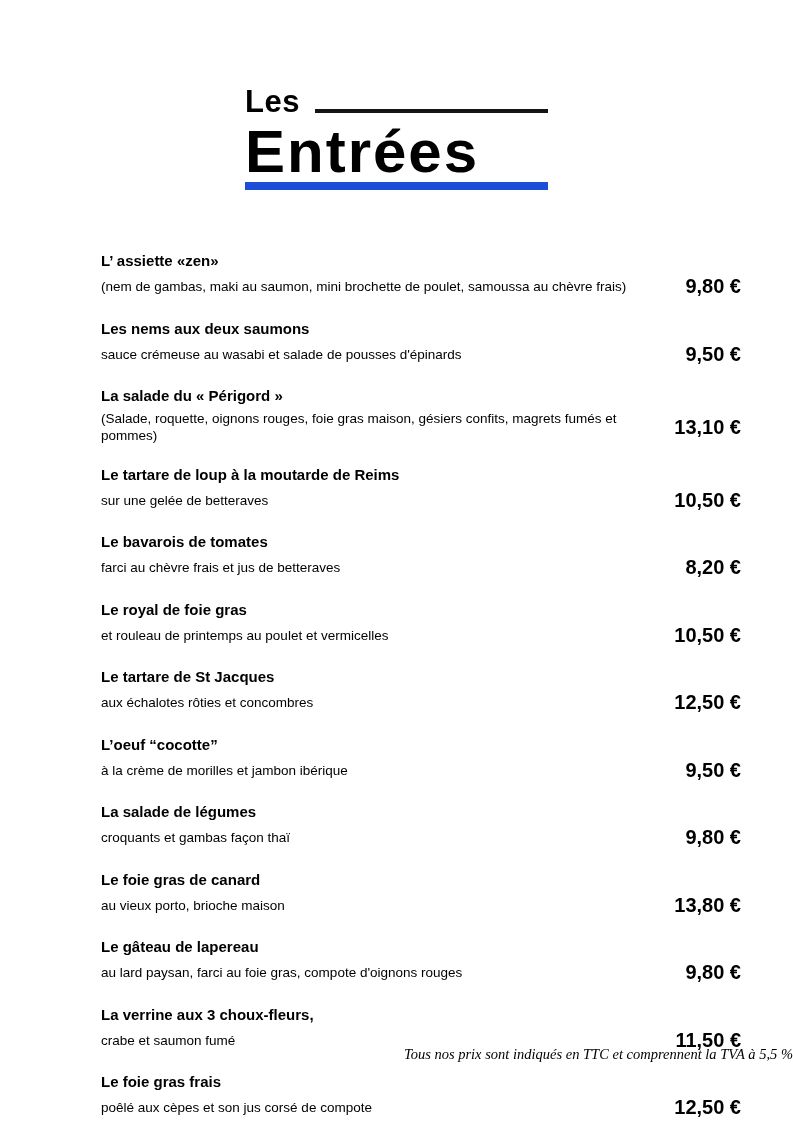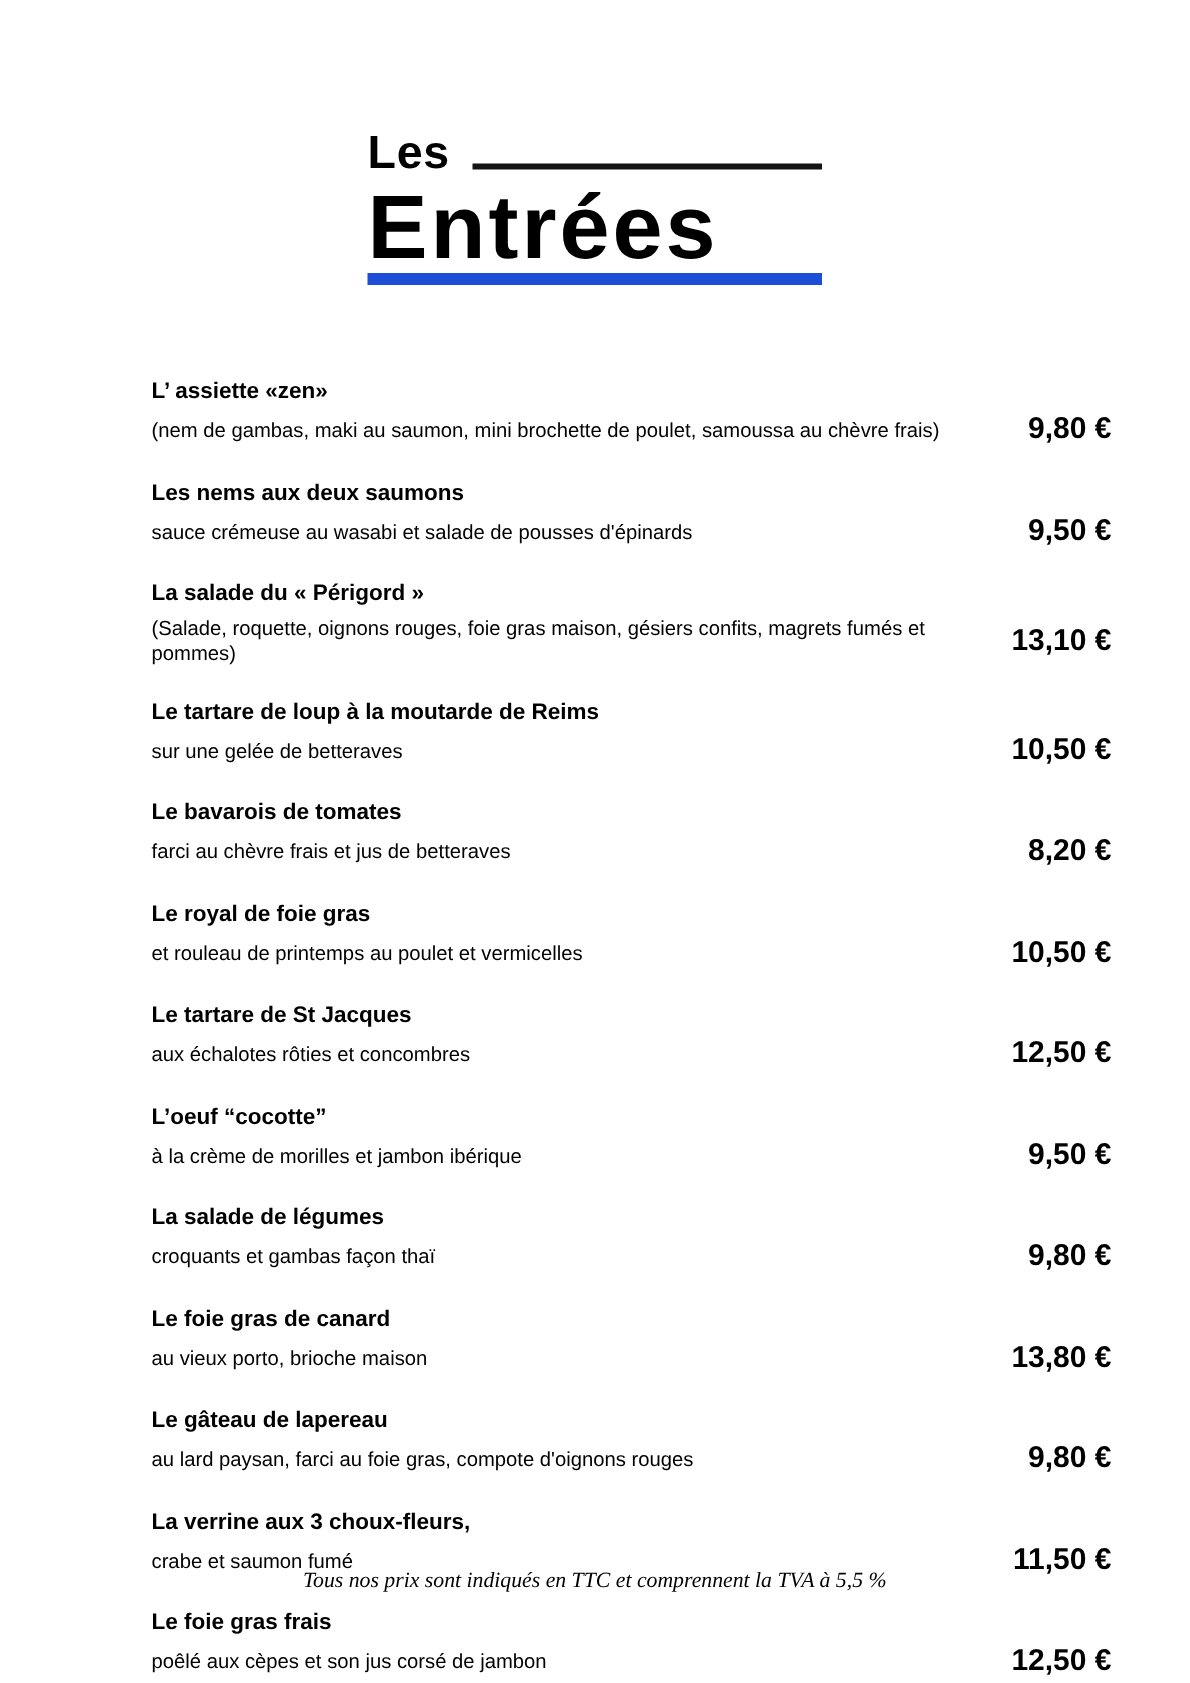--- a/index.html
+++ b/index.html
@@ -81,21 +81,21 @@
     white-space: nowrap;
     margin-left: 20px;
   }
 
   
   .footer-note {
     position: absolute;
     left: 0;
     right: 0;
     top: 1046px;
-    text-align: center;
+    text-align: right;
     font-family: "Liberation Serif", serif;
     font-style: italic;
     font-size: 14.5px;
   }
 </style>
 </head>
 <body>
 
 <header class="menu-header">
   <div class="header-top">
@@ -198,19 +198,19 @@
     <span class="item-name">La verrine aux 3 choux-fleurs,</span>
     <div class="item-detail-row">
       <span class="item-desc">crabe et saumon fumé</span>
       <span class="item-price">11,50 €</span>
     </div>
   </section>
 
   <section class="menu-item">
     <span class="item-name">Le foie gras frais</span>
     <div class="item-detail-row">
-      <span class="item-desc">poêlé aux cèpes et son jus corsé de jambon</span>
+      <span class="item-desc">poêlé aux cèpes et son jus corsé de compote</span>
       <span class="item-price">12,50 €</span>
     </div>
   </section>
 </main>
 
 <footer class="footer-note">Tous nos prix sont indiqués en TTC et comprennent la TVA à 5,5 %</footer>
 
 </body></html>

